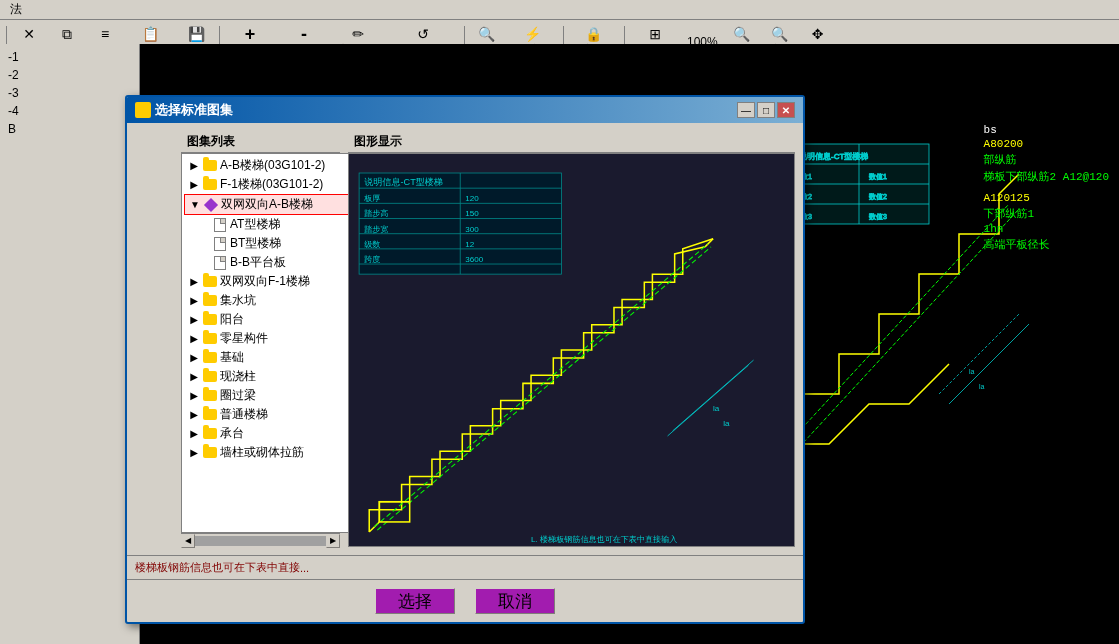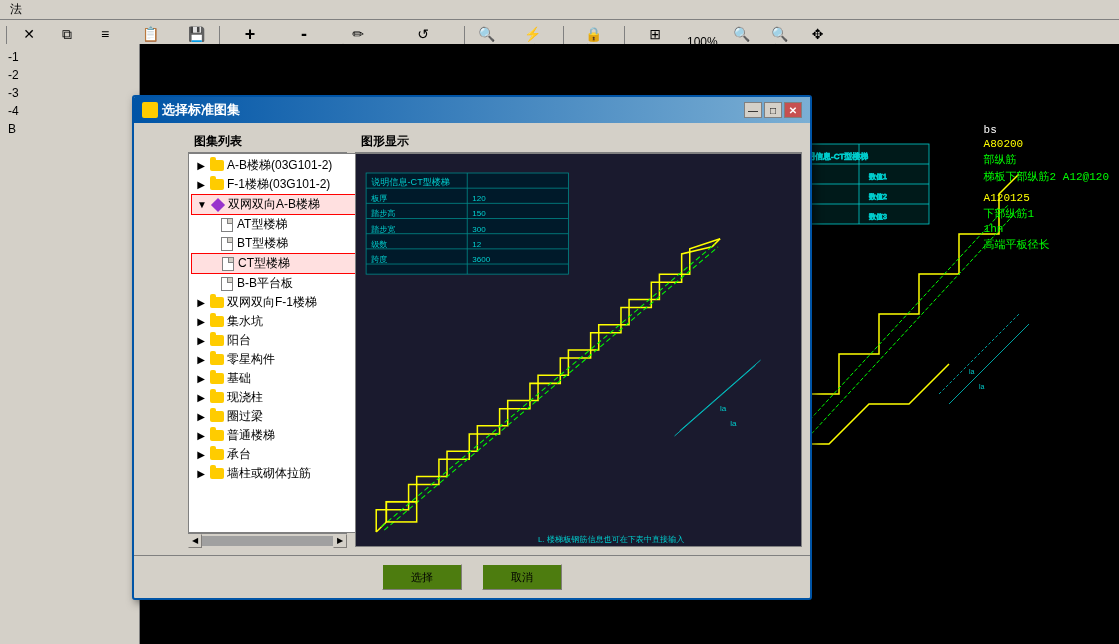--- a/index.html
+++ b/index.html
@@ -91,21 +91,21 @@
       top: 0; left: 0; right: 0; bottom: 0;
       background: transparent;
       display: flex;
       align-items: flex-start;
       justify-content: flex-start;
     }
 
     .dialog {
       position: absolute;
       top: 95px;
-      left: 132px;
+      left: 125px;
       width: 680px;
       background: #d4d0c8;
       border: 2px solid #0054a6;
       border-radius: 3px;
       box-shadow: 3px 3px 8px rgba(0,0,0,0.5);
     }
 
     .dialog-titlebar {
       background: linear-gradient(to right, #0054a6, #7bafd4);
       color: white;
@@ -286,24 +286,24 @@
     .dialog-footer {
       display: flex;
       justify-content: center;
       gap: 20px;
       padding: 8px;
       border-top: 1px solid #808080;
     }
     .dialog-btn {
       width: 80px;
       height: 26px;
-      background: #4d7c0f;
+      background: #a21caf;
       border: 1px outset #d4d0c8;
       cursor: pointer;
-      font-size: 11px;
+      font-size: 17px;
       display: flex;
       align-items: center;
       justify-content: center;
     }
 
     
     .tree-vscroll {
       position: absolute;
       top: 22px;
       right: 0;
@@ -565,26 +565,20 @@
               <span class="tree-item-text">AT型楼梯</span>
             </div>
 
             <div class="tree-item subitem">
               <span class="tree-icon">
                   <div class="icon-doc"></div>
                 </span>
               <span class="tree-item-text">BT型楼梯</span>
             </div>
 
-            <div class="tree-item subitem highlighted" style="background:#ffe0e0; border:1px solid red;">
-              <span class="tree-icon">
-                  <div class="icon-doc"></div>
-                </span>
-              <span class="tree-item-text">CT型楼梯</span>
-            </div>
 
 
 
 
             <div class="tree-item subitem">
               <span class="tree-icon">
                   <div class="icon-doc"></div>
                 </span>
               <span class="tree-item-text">B-B平台板</span>
             </div>
@@ -737,19 +731,23 @@
             <text x="180" y="380" fill="#00cccc" font-size="8">L. 楼梯板钢筋信息也可在下表中直接输入</text>
 
             <g stroke="#ffff00" stroke-width="1.5" fill="none">
               <rect x="30" y="340" width="30" height="20" fill="none"></rect>
             </g>
           </svg>
         </div>
       </div>
     </div>
 
+    <div class="info-bar">
+      <span class="info-text">楼梯板钢筋信息也可在下表中直接</span>
+      <span style="color:#800000;">...</span>
+    </div>
 
     <div class="dialog-footer">
       <button class="dialog-btn">选择</button>
       <button class="dialog-btn">取消</button>
     </div>
   </div>
 </div>
 
 </body></html>

